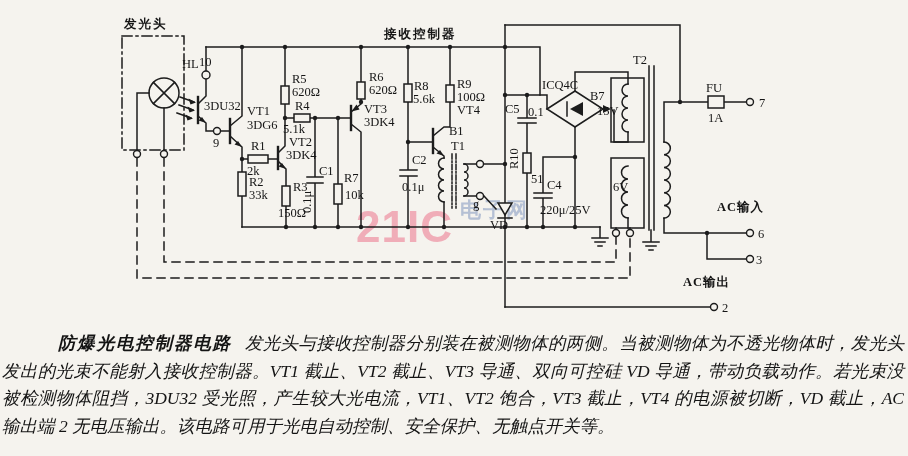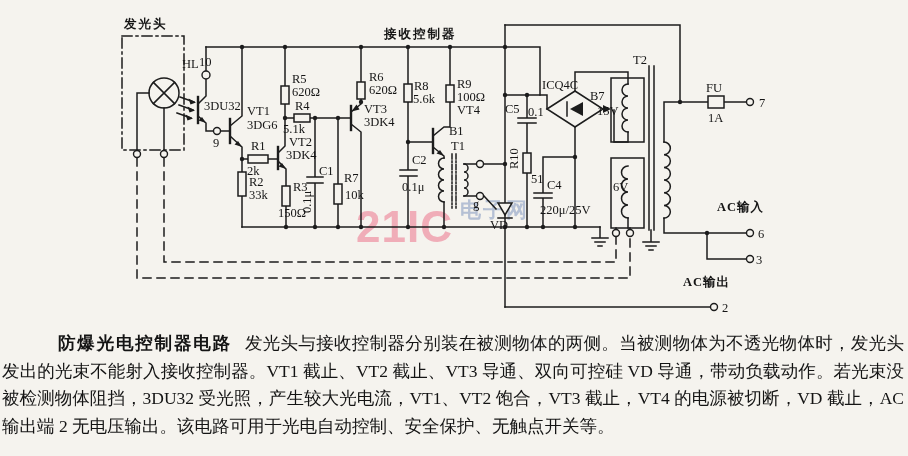--- a/index.html
+++ b/index.html
@@ -6,21 +6,21 @@
   .stage{position:relative;width:908px;height:456px;background:#f5f3ee;overflow:hidden;
          font-family:"Liberation Serif",serif;}
   .stage svg{position:absolute;left:0;top:0;z-index:2;}
   .watermark{position:absolute;left:356px;top:196px;width:210px;height:62px;z-index:1;}
   .wm1{position:absolute;left:0;top:6px;font-family:"Liberation Sans",sans-serif;font-weight:bold;
        font-size:44px;color:rgba(238,150,166,.75);letter-spacing:1px;}
   .wm2{position:absolute;left:104px;top:0;font-family:"Liberation Sans",sans-serif;font-weight:bold;
        font-size:21px;color:rgba(169,182,207,.85);letter-spacing:2px;}
   .wm3{position:absolute;left:92px;top:18px;font-family:"Liberation Serif",serif;font-style:italic;
        font-weight:bold;font-size:31px;color:rgba(238,150,166,.8);}
-  .caption{position:absolute;left:0;top:320px;width:908px;z-index:3;}
+  .caption{position:absolute;left:0;top:320px;width:908px;z-index:3;font-style:italic;}
   .caption p{margin:10px 4px 0 2px;font-size:17.5px;line-height:27.5px;text-align:justify;
              color:#141414;text-indent:56px;}
   .caption b{margin-right:13px;letter-spacing:1.5px;}
   
   .w{fill:none;stroke:#1c1c1c;stroke-width:1.5;stroke-linecap:square;}
   .w2{fill:none;stroke:#1c1c1c;stroke-width:2.4;stroke-linecap:square;}
   .dd{stroke-dasharray:10 4 2 4;}
   .dsh{stroke-dasharray:8 6;}
   .cdd{stroke-dasharray:5 2 1.5 2;}
   .cmp{fill:#f5f3ee;stroke:#1c1c1c;stroke-width:1.5;}

